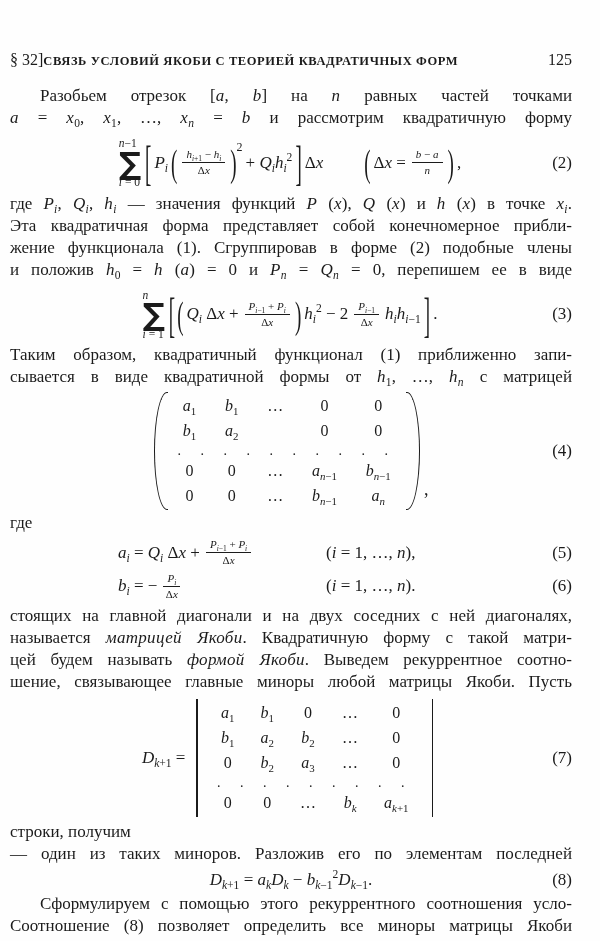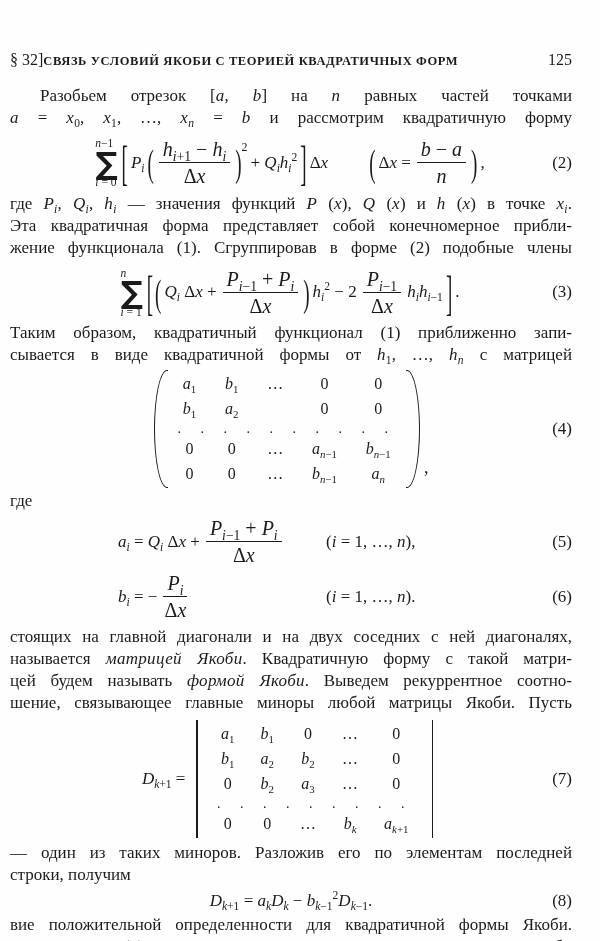--- a/index.html
+++ b/index.html
@@ -22,21 +22,21 @@
   .ln i{letter-spacing:.3px;}
   sub,sup{font-size:68%;line-height:0;}
 
   
   .eq{position:relative;display:flex;align-items:center;justify-content:center;font-size:17px;}
   .eqnum{position:absolute;right:0;top:50%;transform:translateY(-50%);font-size:17px;}
   .mi{white-space:nowrap;margin:0 2px;}
   .sum{display:inline-flex;flex-direction:column;align-items:flex-start;line-height:1;margin-right:3px;}
   .slim{font-size:11.5px;line-height:1.1;white-space:nowrap;}
   .sigma{font-size:31px;font-weight:700;line-height:.85;font-family:"DejaVu Sans",sans-serif;}
-  .frac{display:inline-flex;flex-direction:column;align-items:center;vertical-align:middle;margin:0 4px;font-size:20px;line-height:1.2;}
+  .frac{display:inline-flex;flex-direction:column;align-items:center;vertical-align:middle;margin:0 4px;font-size:11px;line-height:1.2;}
   .frac .num{border-bottom:1.2px solid #1b1b1b;padding:0 4px 1px;white-space:nowrap;}
   .frac .den{padding-top:1px;white-space:nowrap;}
   .big{display:inline-block;line-height:1;transform:scaleY(2.5);font-size:19px;margin:0 1px;}
   .bigp{display:inline-block;line-height:1;transform:scaleY(2.0);font-size:19px;margin:0 1px;}
   .psup{font-size:12px;position:relative;top:-15px;left:-1px;}
   .gap{display:inline-block;width:38px;}
 
   .eq2wrap{margin:8px 0 4px;}
   .eq3wrap{margin:8px 0 4px;}
 
@@ -97,20 +97,21 @@
       <span class="den"><i>n</i></span>
     </span>
     <span class="bigp">)</span>
     <span class="mi">,</span>
     <span class="eqnum">(2)</span>
   </div>
 
   <div class="ln">где <i>P</i><sub><i>i</i></sub>, <i>Q</i><sub><i>i</i></sub>, <i>h</i><sub><i>i</i></sub> — значения функций <i>P</i> (<i>x</i>), <i>Q</i> (<i>x</i>) и <i>h</i> (<i>x</i>) в точке <i>x</i><sub><i>i</i></sub>.</div>
   <div class="ln">Эта квадратичная форма представляет собой конечномерное прибли-</div>
   <div class="ln">жение функционала (1). Сгруппировав в форме (2) подобные члены</div>
+  <div class="ln">и положив <i>h</i><sub>0</sub> = <i>h</i> (<i>a</i>) = 0 и <i>P</i><sub><i>n</i></sub> = <i>Q</i><sub><i>n</i></sub> = 0, перепишем ее в виде</div>
 
   <div class="eq eq3wrap">
     <span class="sum">
       <span class="slim"><i>n</i></span>
       <span class="sigma">∑</span>
       <span class="slim"><i>i</i> = 1</span>
     </span>
     <span class="big">[</span>
     <span class="bigp">(</span>
     <span class="mi"><i>Q</i><sub><i>i</i></sub> Δ<i>x</i> +</span>
@@ -213,24 +214,24 @@
       <span>0</span>
       <span>0</span>
       <span>…</span>
       <span><i>b</i><sub><i>k</i></sub></span>
       <span><i>a</i><sub><i>k</i>+1</sub></span>
     </div>
     <span class="dbar"></span>
     <span class="eqnum">(7)</span>
   </div>
 
+  <div class="ln noj">строки, получим</div>
   <div class="ln">— один из таких миноров. Разложив его по элементам последней</div>
-  <div class="ln noj">строки, получим</div>
 
   <div class="eq eq8wrap">
     <span class="mi"><i>D</i><sub><i>k</i>+1</sub> = <i>a</i><sub><i>k</i></sub><i>D</i><sub><i>k</i></sub> − <i>b</i><sub><i>k</i>−1</sub><sup>2</sup><i>D</i><sub><i>k</i>−1</sub>.</span>
     <span class="eqnum">(8)</span>
   </div>
 
-  <div class="ln">вие положительной определенности для квадратичной формы Якоби.</div>
+  <div class="ln ind">Сформулируем с помощью этого рекуррентного соотношения усло-</div>
   <div class="ln">Соотношение (8) позволяет определить все миноры матрицы Якоби</div>
 
 </div>
 
 </body></html>

